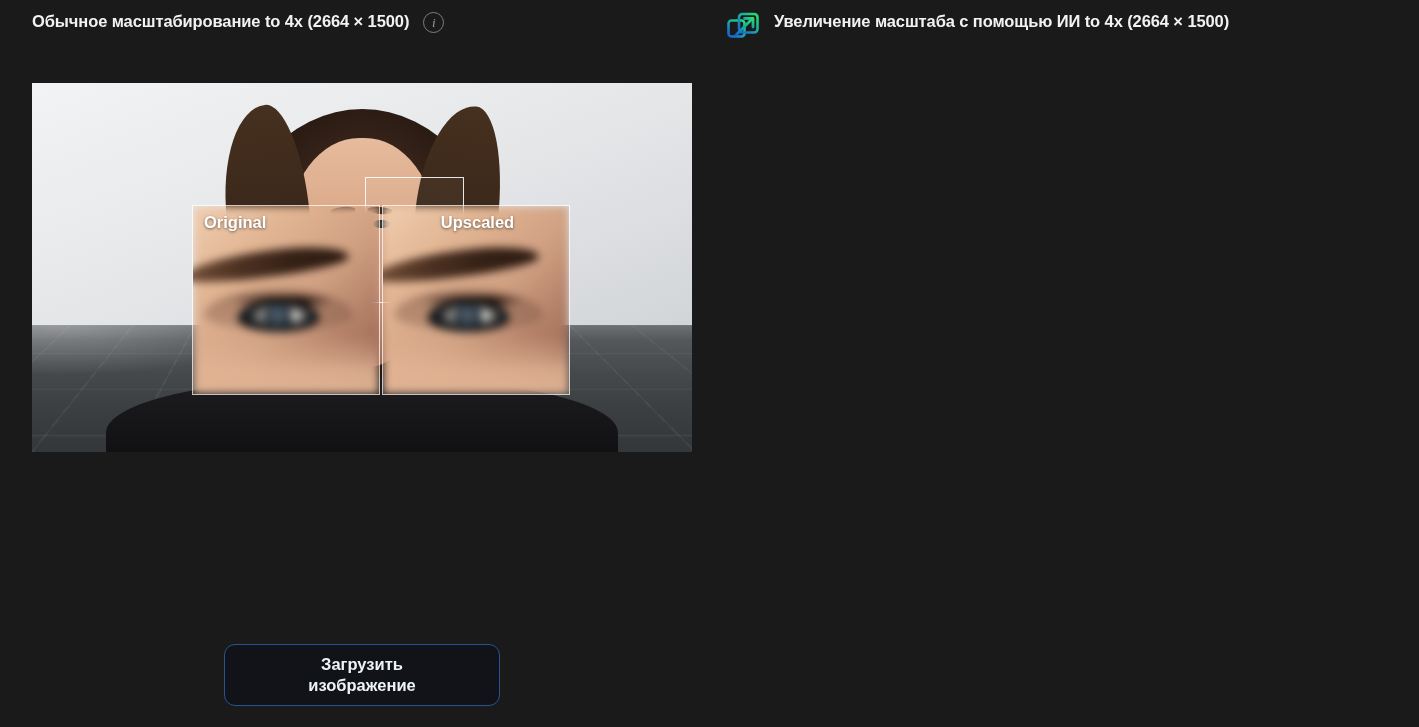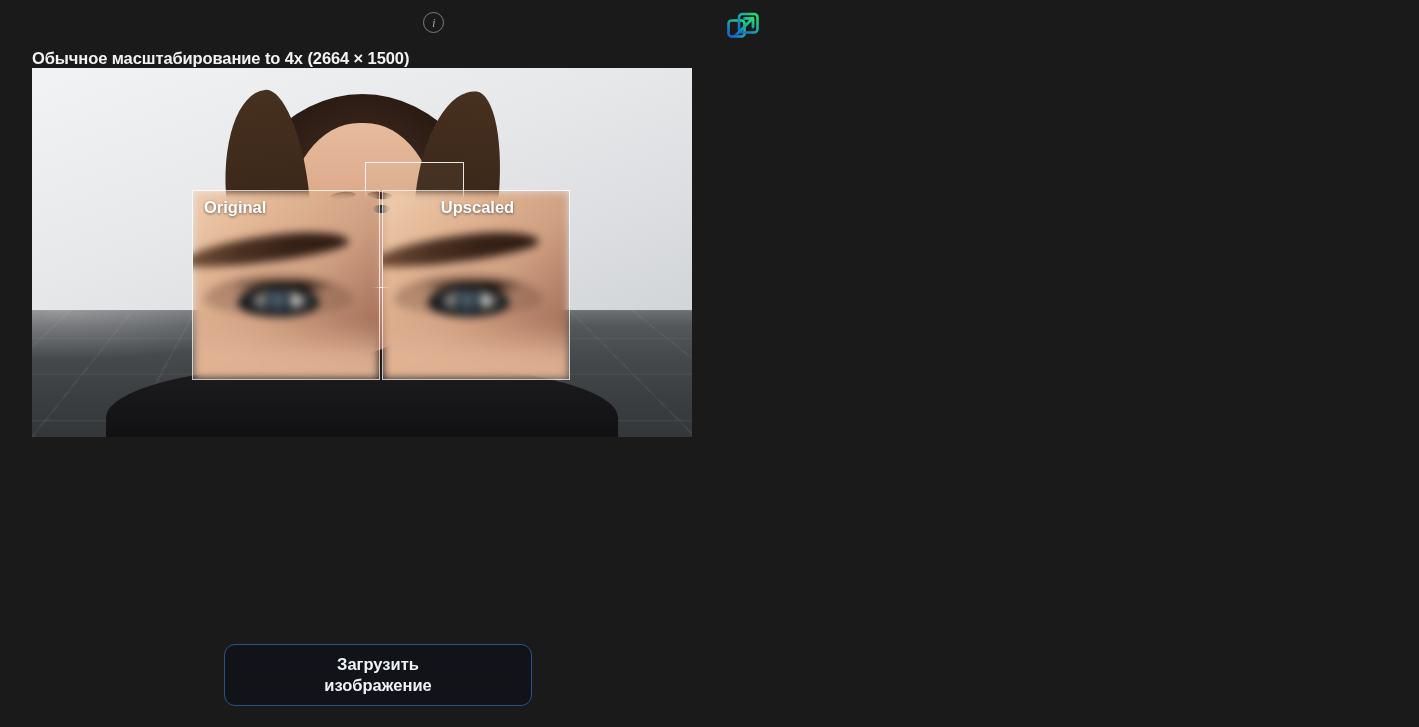--- a/index.html
+++ b/index.html
@@ -35,21 +35,20 @@
   #panel-left  .panel-header { left: 32px; width: 600px; }
   #panel-right .panel-header { left: 16px; width: 660px; }
 
   .panel-title {
     color: #f2f2f2;
     font-size: 16.5px;
     font-weight: bold;
     line-height: 1.38;
     letter-spacing: -0.1px;
     white-space: pre-line;
-    margin-top: 37px;
   }
 
   .info-icon {
     flex: 0 0 auto;
     width: 21px; height: 21px;
     border-radius: 50%;
     border: 1.6px solid #7e7e7e;
     color: #9a9a9a;
     font-size: 13px;
     font-family: "Liberation Serif", serif;
@@ -66,21 +65,21 @@
     margin-top: 1px;
     position: relative;
   }
 
   
   .photo {
     position: absolute;
     overflow: hidden;
     background: #cfd2d4;
   }
-  #photo-left  { left: 32px;  top: 68px; width: 660px; height: 369px; }
+  #photo-left  { left: 32px;  top: 83px; width: 660px; height: 369px; }
 
   
   .wall {
     position: absolute; left: 0; top: 0; width: 100%; height: 65.5%;
     background: linear-gradient(160deg, #f2f3f4 0%, #e6e8ea 45%, #dcdee1 75%, #d2d5d8 100%);
   }
   
   .floor {
     position: absolute; left: 0; bottom: 0; width: 100%; height: 34.5%;
     background:
@@ -224,21 +223,21 @@
     display: flex; align-items: center; justify-content: center;
     text-align: center;
     font-size: 16.5px;
     font-weight: bold;
     line-height: 1.3;
     border-radius: 11px;
     cursor: pointer;
     white-space: pre-line;
   }
   #cta-left {
-    left: 224px; top: 644px; width: 308px; height: 62px;
+    left: 224px; top: 644px; width: 276px; height: 62px;
     color: #eef3f8;
     background: #111318;
     border: 1.4px solid #24548f;
   }
 </style>
 </head>
 <body>
 
 <div id="root">
 
@@ -315,17 +314,18 @@
               <stop offset="45%" stop-color="#1b9fae"></stop>
               <stop offset="100%" stop-color="#22e06a"></stop>
             </linearGradient>
           </defs>
           <rect x="2.5" y="9.5" width="16" height="16" rx="3" fill="none" stroke="url(#gbadge)" stroke-width="2.6"></rect>
           <rect x="13" y="3" width="18.5" height="18.5" rx="3.5" fill="none" stroke="url(#gbadge)" stroke-width="2.6"></rect>
           <path d="M10 24 L26 8" fill="none" stroke="url(#gbadge)" stroke-width="2.8" stroke-linecap="round"></path>
           <path d="M18.5 7.5 L27 7.5 L27 16" fill="none" stroke="url(#gbadge)" stroke-width="2.8" stroke-linecap="round" stroke-linejoin="round"></path>
         </svg>
       </div>
+      <div class="panel-title">Увеличение масштаба с помощью ИИ to 4x (2664 × 1500)</div>
     </div>
 
   </div>
 
 </div>
 
 </body></html>

